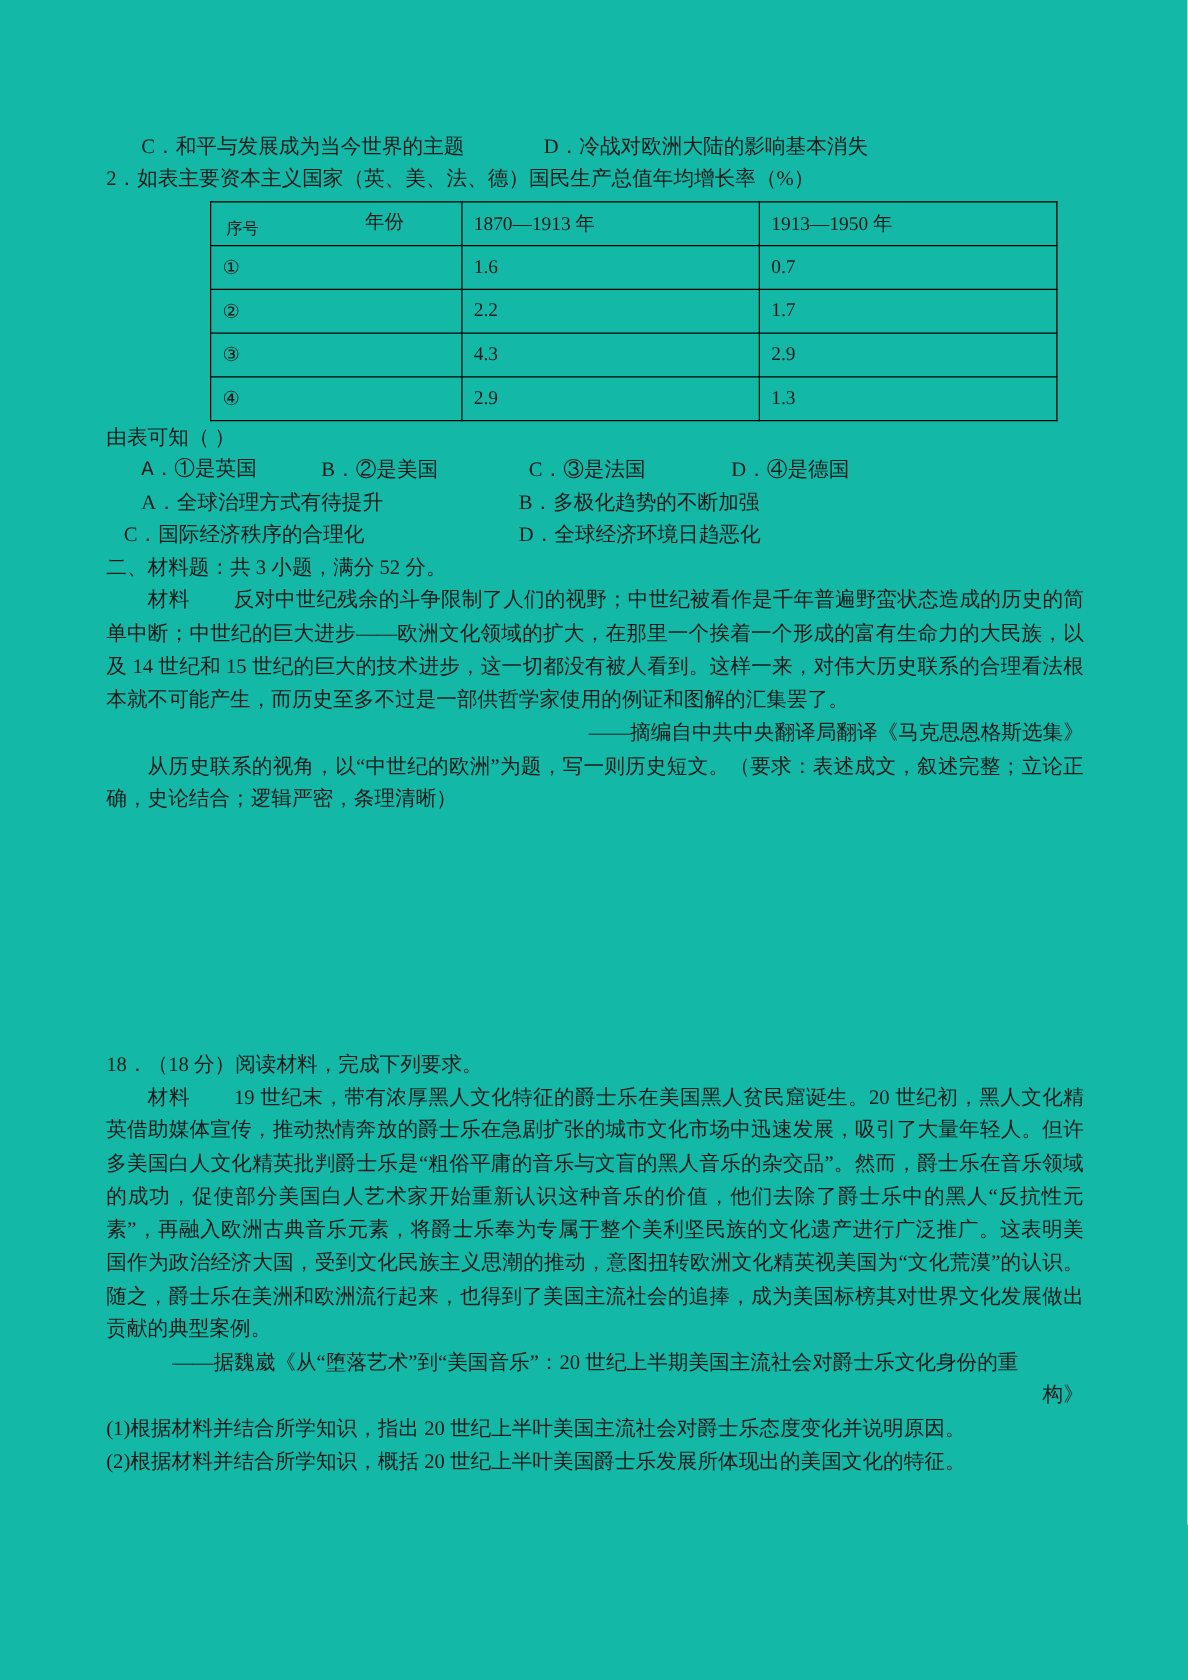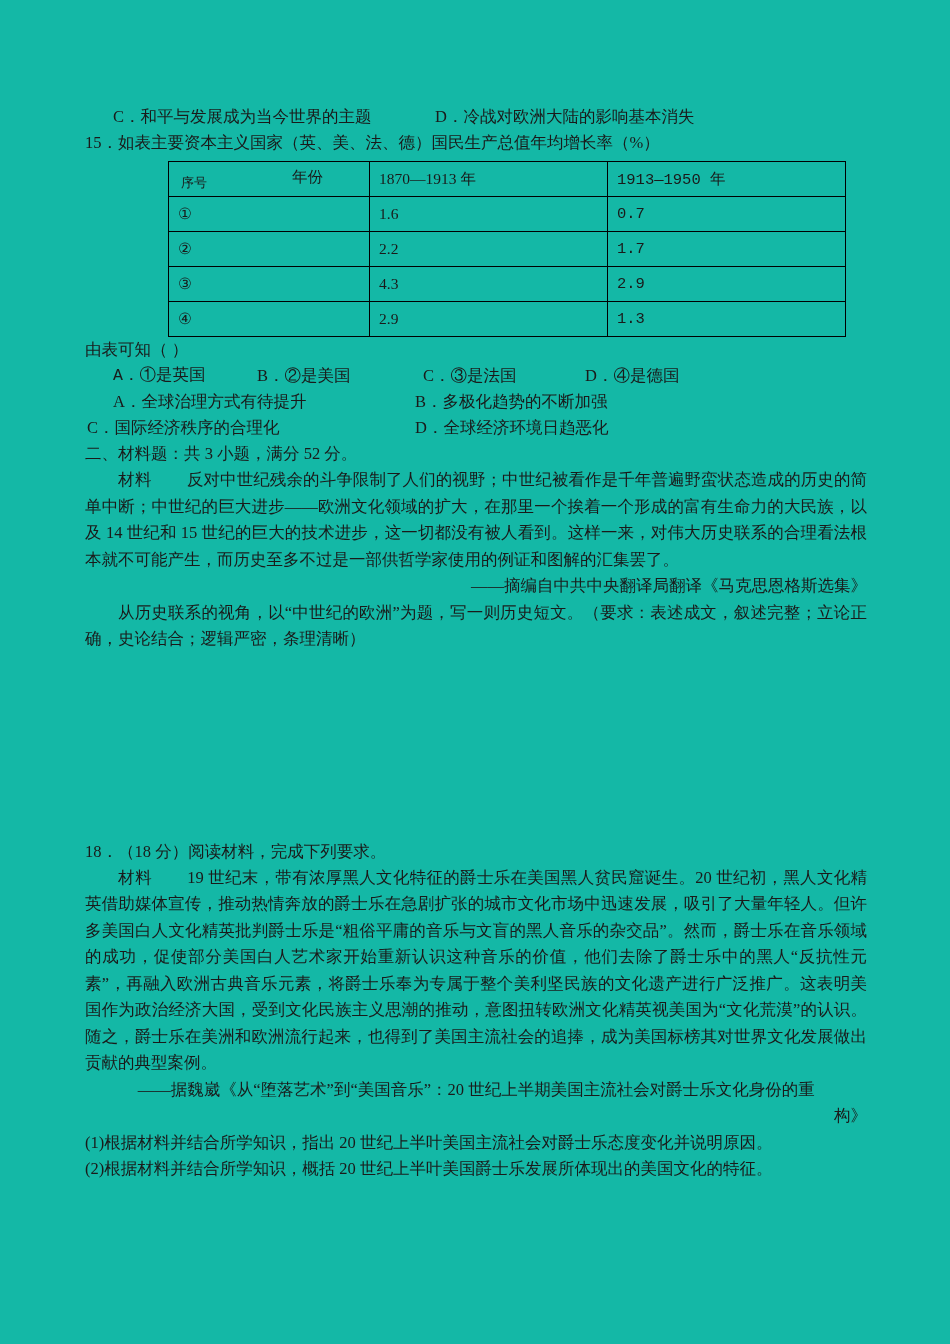--- a/index.html
+++ b/index.html
@@ -63,21 +63,21 @@
   .r14 .c { left: 28px; }
   .r14 .d { left: 350px; }
   
   .r15 .a { left: 28px; font-family: Liberation Mono, monospace; }
   .r15 .b { left: 172px; }
   .r15 .c { left: 338px; }
   .r15 .d { left: 500px; }
   
   .r16 .a { left: 28px; }
   .r16 .b { left: 330px; }
-  .r16 .c { left: 2px; font-family: Liberation Serif, serif; }
+  .r16 .c { left: 14px; font-family: Liberation Serif, serif; }
   .r16 .d { left: 330px; }
 
   
   .tbl-wrap {
     margin-top: 5px;
     margin-left: 83px;
   }
   table.gnp {
     border-collapse: collapse;
     width: 620px;
@@ -86,21 +86,21 @@
   }
   table.gnp td {
     border: 1px solid #000000;
     padding: 4px 9px;
     vertical-align: middle;
     height: 26px;
     font-family: "Liberation Serif", serif;
   }
   table.gnp td.col0 { width: 182px; }
   table.gnp td.col1 { width: 219px; }
-  table.gnp td.col2 { width: 219px; font-family: Liberation Mono, monospace; }
+  table.gnp td.col2 { width: 219px; }
   td.hdr-split {
     height: 54px;
     padding: 0;
     position: relative;
   }
   .hdr-year {
     position: absolute;
     right: 46px;
     top: 5px;
     font-size: 15.5px;
@@ -122,21 +122,21 @@
 <body>
 
 <div class="page">
   <div class="content">
 
     <div class="opt-row r14">
       <span class="opt c">C．和平与发展成为当今世界的主题</span>
       <span class="opt d">D．冷战对欧洲大陆的影响基本消失</span>
     </div>
 
-    <div class="line">15．如表主要资本主义国家（英、美、法、德）国民生产总值年均增长率（%）</div>
+    <div class="line">2．如表主要资本主义国家（英、美、法、德）国民生产总值年均增长率（%）</div>
 
     <div class="tbl-wrap">
       <table class="gnp">
         <tbody>
           <tr>
             <td class="col0 hdr-split">
               <span class="hdr-year">年份</span>
               <span class="hdr-no">序号</span>
             </td>
             <td class="col1">1870—1913 年</td>

